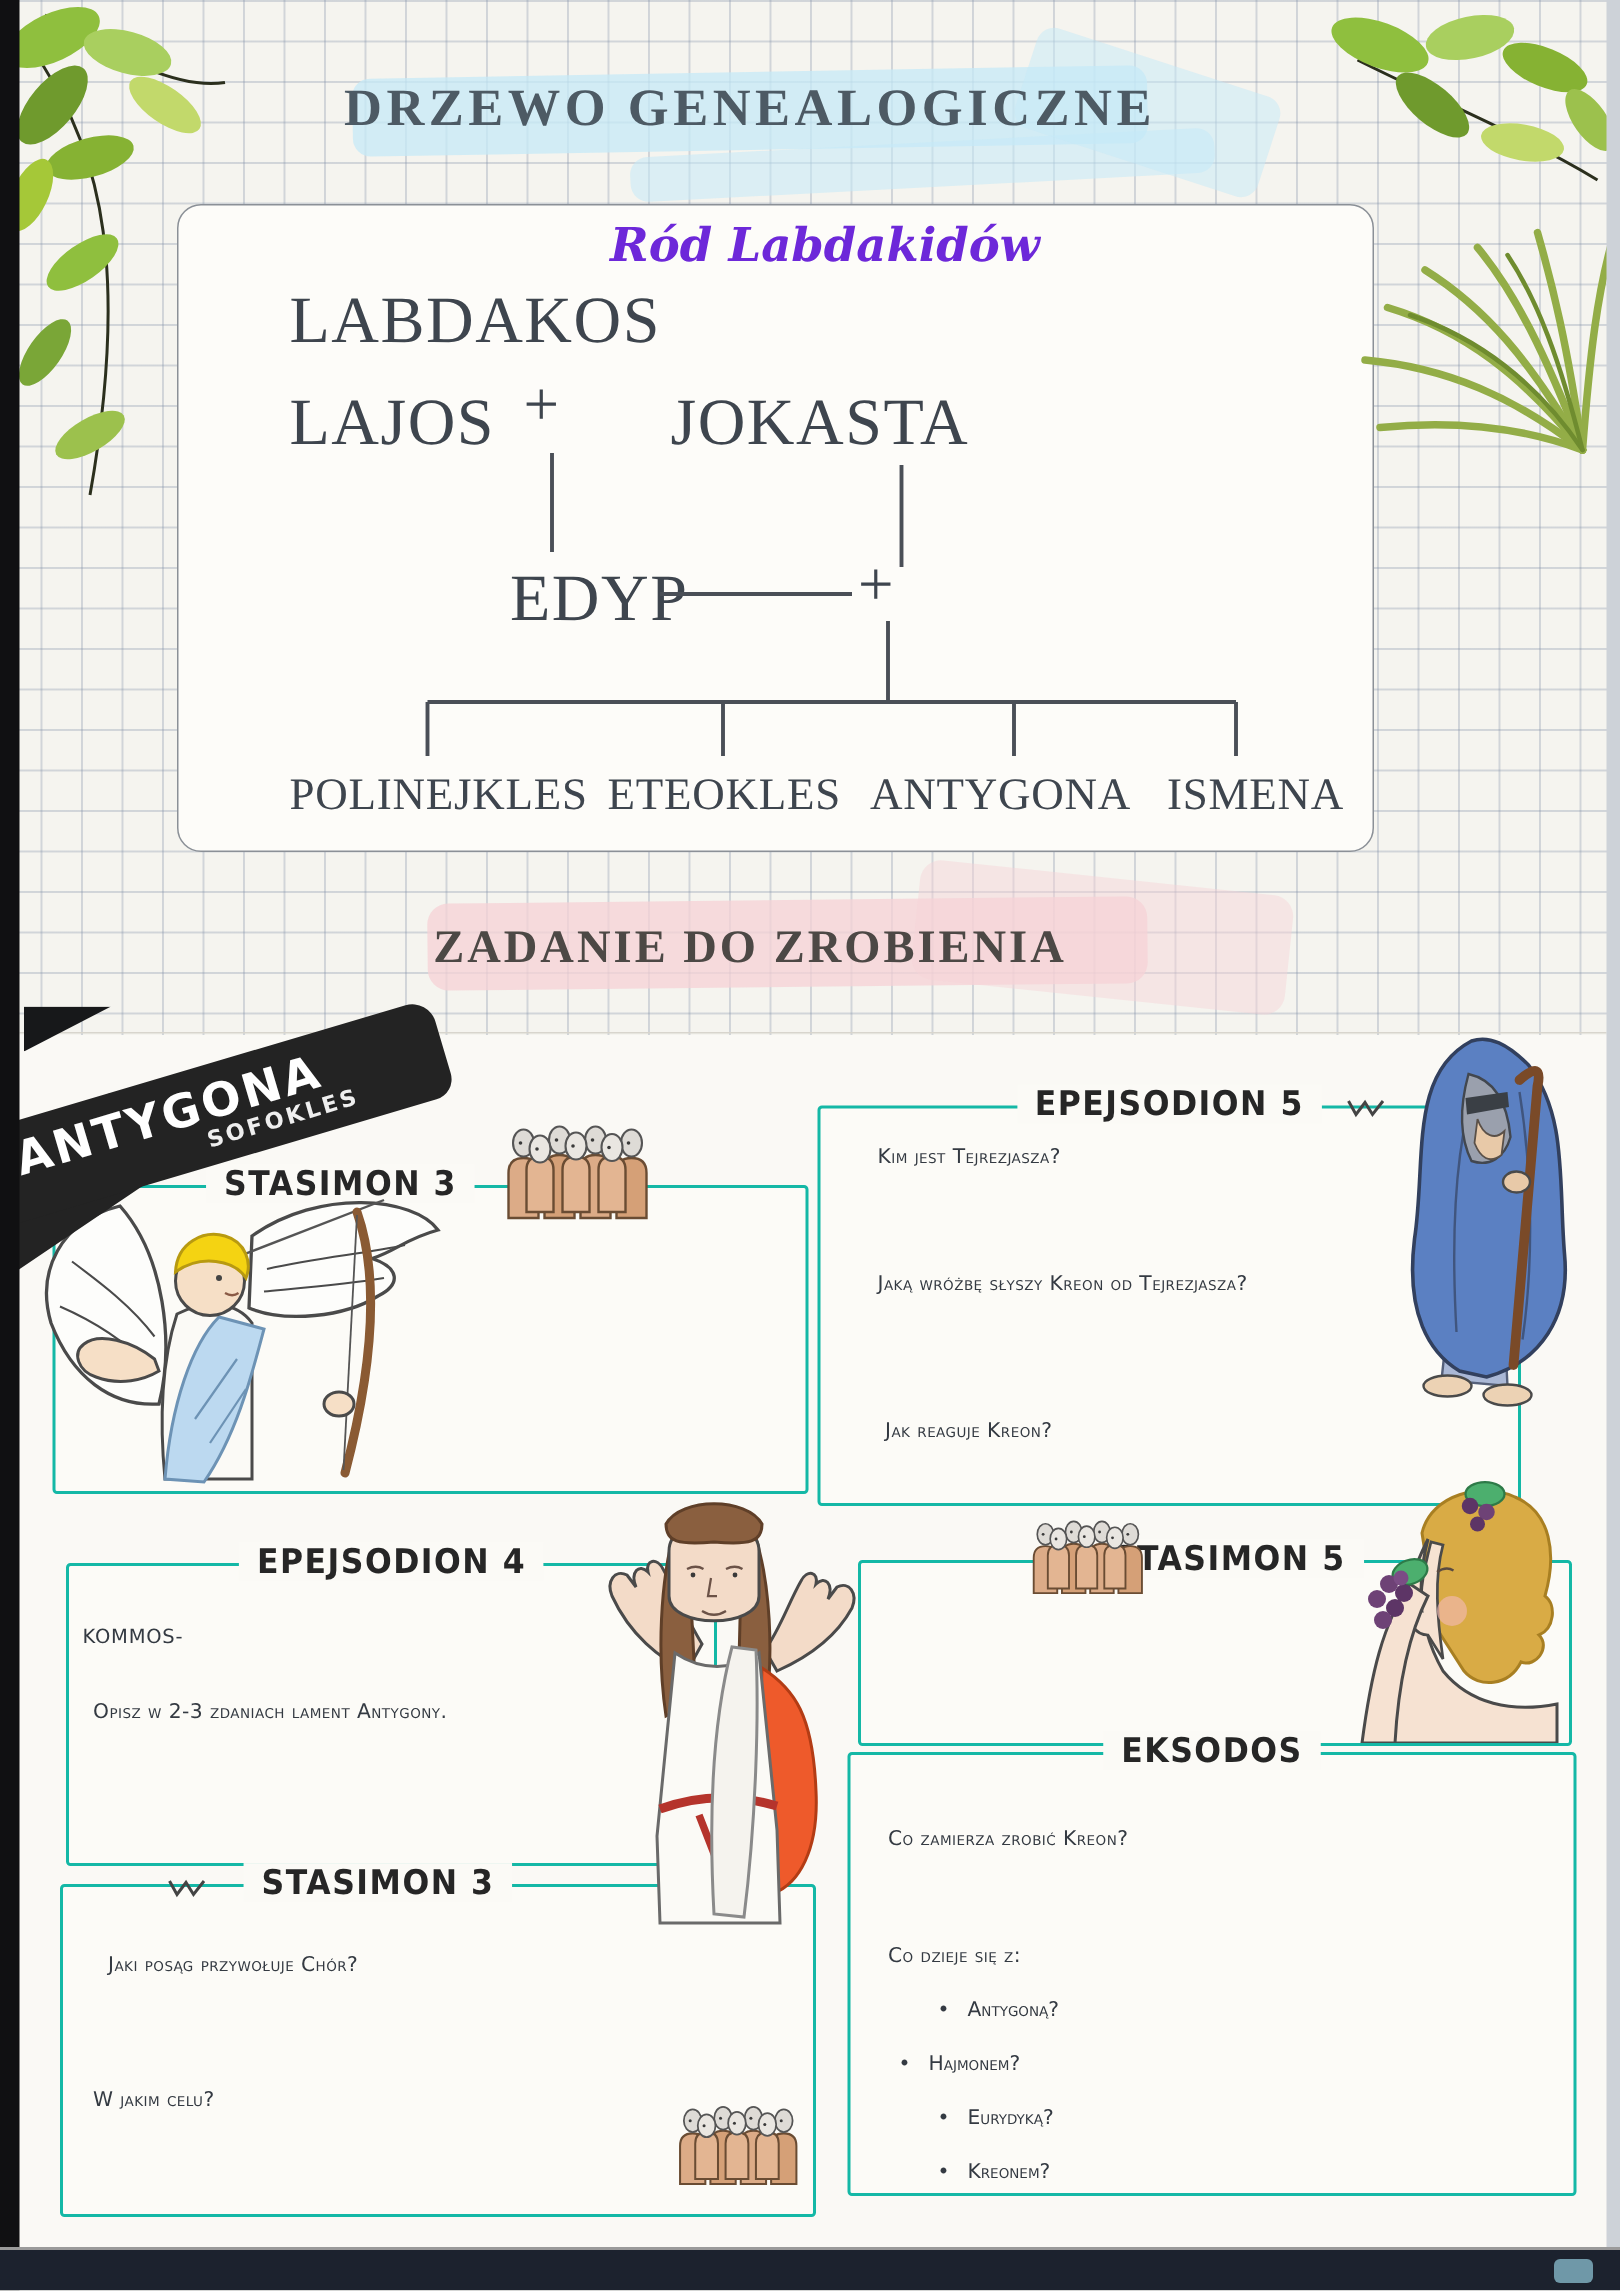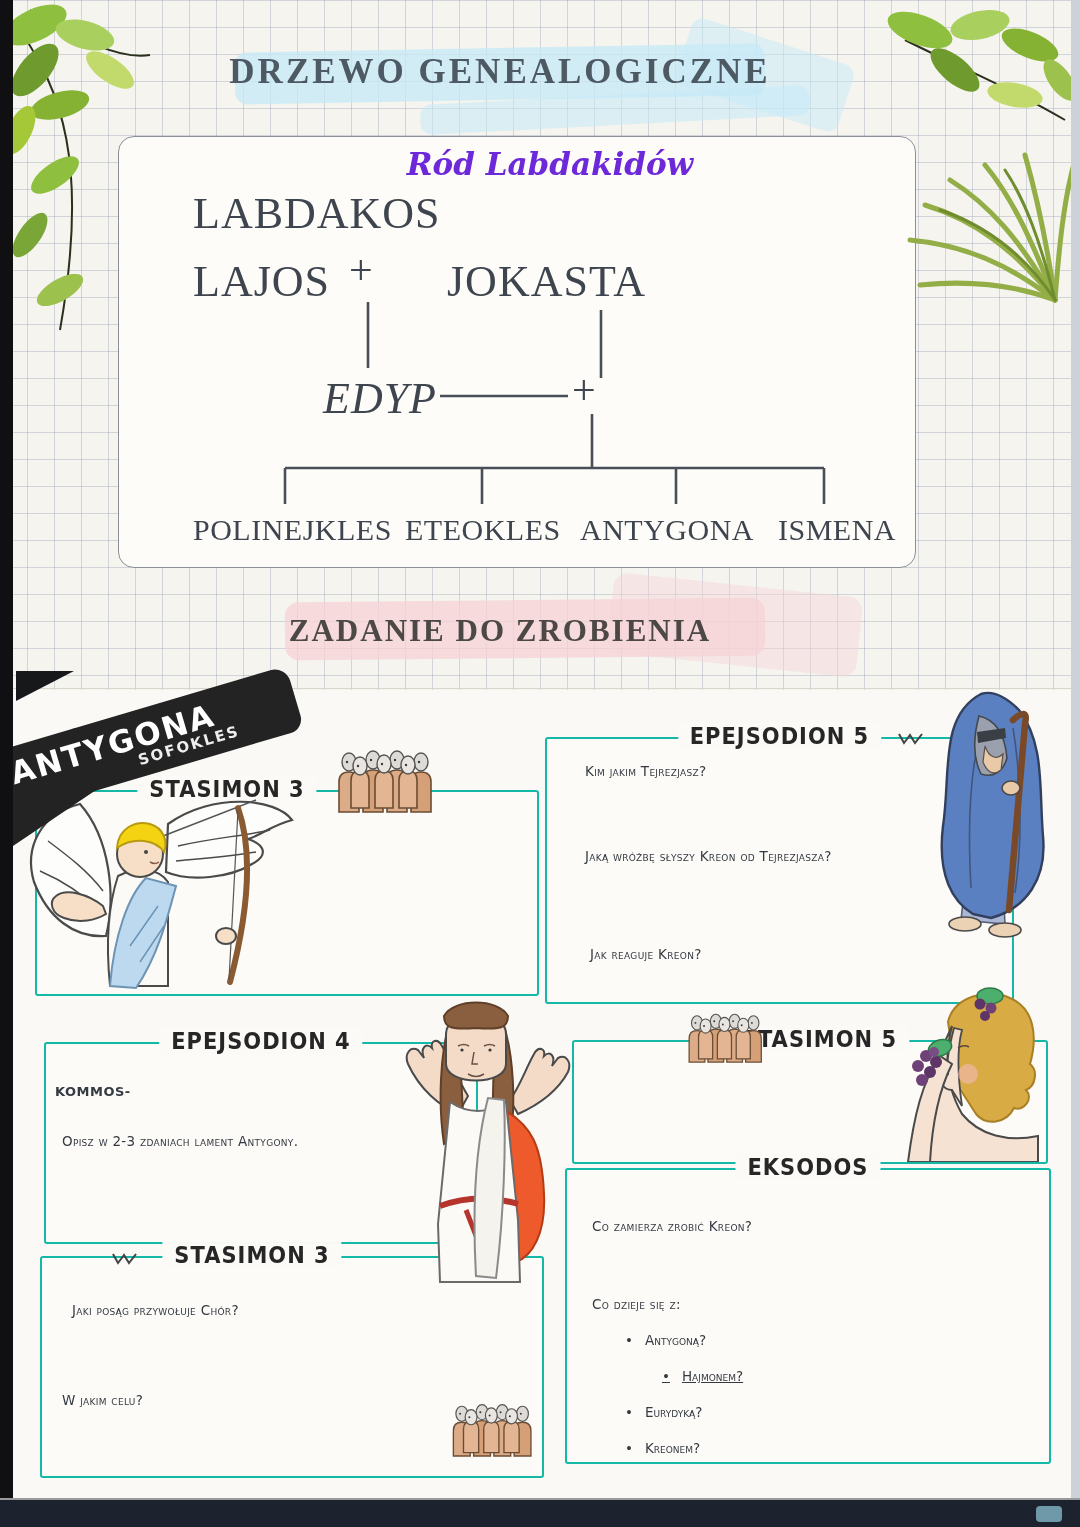--- a/index.html
+++ b/index.html
@@ -34,21 +34,21 @@
   .tree-plus{position:absolute;z-index:3;font-family:"Liberation Serif",serif;font-size:42px;color:#3e454e;}
   .tree-child{position:absolute;top:513px;z-index:3;font-family:"Liberation Serif",serif;font-size:30px;
     color:#3e454e;letter-spacing:.5px;}
   
   .ws-box{position:absolute;border:2px solid #14b8a6;border-radius:3px;background:rgba(253,252,249,.6);z-index:2;}
   .ws-label{position:absolute;top:-15px;left:50%;transform:translateX(-50%) scaleY(1.08);
     background:#fbfaf6;padding:0 12px;white-space:nowrap;
     font-family:"DejaVu Sans",sans-serif;font-weight:700;font-size:21px;letter-spacing:1px;color:#262626;}
   .q{position:absolute;z-index:4;font-family:"DejaVu Sans",sans-serif;font-variant:small-caps;
      font-size:13.5px;color:#343a42;letter-spacing:.3px;}
-  .q-caps{font-variant:normal;text-transform:uppercase;font-size:13px;font-weight:700;letter-spacing:.5px;}
+  .q-caps{font-variant:normal;text-transform:uppercase;font-size:13px;font-weight:400;letter-spacing:.5px;}
   .bullet-item{position:absolute;z-index:4;font-family:"DejaVu Sans",sans-serif;font-variant:small-caps;
      font-size:13.5px;color:#343a42;}
   .bullet-item::before{content:"•";margin-right:12px;}
   
   .banner{position:absolute;left:-34px;top:712px;width:336px;height:66px;background:#232323;
     transform:rotate(-16.5deg);border-radius:10px 16px 14px 8px;z-index:10;}
   .banner-tail{position:absolute;left:-42px;top:762px;width:150px;height:64px;background:#232323;
     transform:rotate(-34deg);border-radius:8px;z-index:9;}
   .banner-title{position:absolute;left:42px;top:8px;font-family:"DejaVu Sans",sans-serif;font-weight:800;
     font-size:31px;color:#fff;letter-spacing:2px;}
@@ -71,21 +71,21 @@
 
   <div class="top-title">DRZEWO GENEALOGICZNE</div>
 
   <div class="tree-panel"></div>
   <div class="family-name">Ród Labdakidów</div>
 
   <div class="tree-name" style="left:193px;top:188px;">LABDAKOS</div>
   <div class="tree-name" style="left:193px;top:256px;">LAJOS</div>
   <div class="tree-plus" style="left:349px;top:246px;">+</div>
   <div class="tree-name" style="left:447px;top:256px;">JOKASTA</div>
-  <div class="tree-name" style="left:323px;top:373px;font-style:italic;">EDYP</div>
+  <div class="tree-name" style="left:340px;top:373px;">EDYP</div>
   <div class="tree-plus" style="left:572px;top:366px;">+</div>
 
   <div class="tree-child" style="left:193px;">POLINEJKLES</div>
   <div class="tree-child" style="left:405px;">ETEOKLES</div>
   <div class="tree-child" style="left:580px;">ANTYGONA</div>
   <div class="tree-child" style="left:778px;">ISMENA</div>
 
   <svg width="1080" height="690" style="position:absolute;left:0;top:0;z-index:3;pointer-events:none;">
     <g stroke="#4a4f57" stroke-width="2.6" fill="none">
       <line x1="368" y1="302" x2="368" y2="368"></line>
@@ -157,41 +157,41 @@
     <div class="banner-author">SOFOKLES</div>
   </div>
 
   <div class="ws-box" style="left:35px;top:790px;width:500px;height:202px;">
     <div class="ws-label" style="left:38%;">STASIMON 3</div>
   </div>
 
   <div class="ws-box" style="left:545px;top:737px;width:465px;height:263px;">
     <div class="ws-label">EPEJSODION 5</div>
   </div>
-  <div class="q" style="left:585px;top:763px;">Kim jakim Tejrezjasz?</div>
+  <div class="q" style="left:585px;top:763px;">Kim jest Tejrezjasza?</div>
   <div class="q" style="left:585px;top:848px;">Jaką wróżbę słyszy Kreon od Tejrezjasza?</div>
   <div class="q" style="left:590px;top:946px;">Jak reaguje Kreon?</div>
 
   <div class="ws-box" style="left:32px;top:1042px;width:430px;height:198px;margin-left:12px;">
     <div class="ws-label">EPEJSODION 4</div>
   </div>
   <div class="q q-caps" style="left:55px;top:1084px;">KOMMOS-</div>
   <div class="q" style="left:62px;top:1133px;">Opisz w 2-3 zdaniach lament Antygony.</div>
 
   <div class="ws-box" style="left:572px;top:1040px;width:472px;height:120px;">
     <div class="ws-label" style="left:52%;">STASIMON 5</div>
   </div>
 
   <div class="ws-box" style="left:565px;top:1168px;width:482px;height:292px;">
     <div class="ws-label">EKSODOS</div>
   </div>
   <div class="q" style="left:592px;top:1218px;">Co zamierza zrobić Kreon?</div>
   <div class="q" style="left:592px;top:1296px;">Co dzieje się z:</div>
   <div class="bullet-item" style="left:625px;top:1332px;">Antygoną?</div>
-  <div class="bullet-item" style="left:662px;top:1368px;text-decoration:underline;">Hajmonem?</div>
+  <div class="bullet-item" style="left:599px;top:1368px;">Hajmonem?</div>
   <div class="bullet-item" style="left:625px;top:1404px;">Eurydyką?</div>
   <div class="bullet-item" style="left:625px;top:1440px;">Kreonem?</div>
 
   <div class="ws-box" style="left:40px;top:1256px;width:500px;height:218px;">
     <div class="ws-label" style="left:42%;">STASIMON 3</div>
   </div>
   <div class="q" style="left:72px;top:1302px;">Jaki posąg przywołuje Chór?</div>
   <div class="q" style="left:62px;top:1392px;">W jakim celu?</div>
 
   <svg class="fig" style="left:398px;top:778px;z-index:4;" width="30" height="16" viewBox="0 0 30 16">

